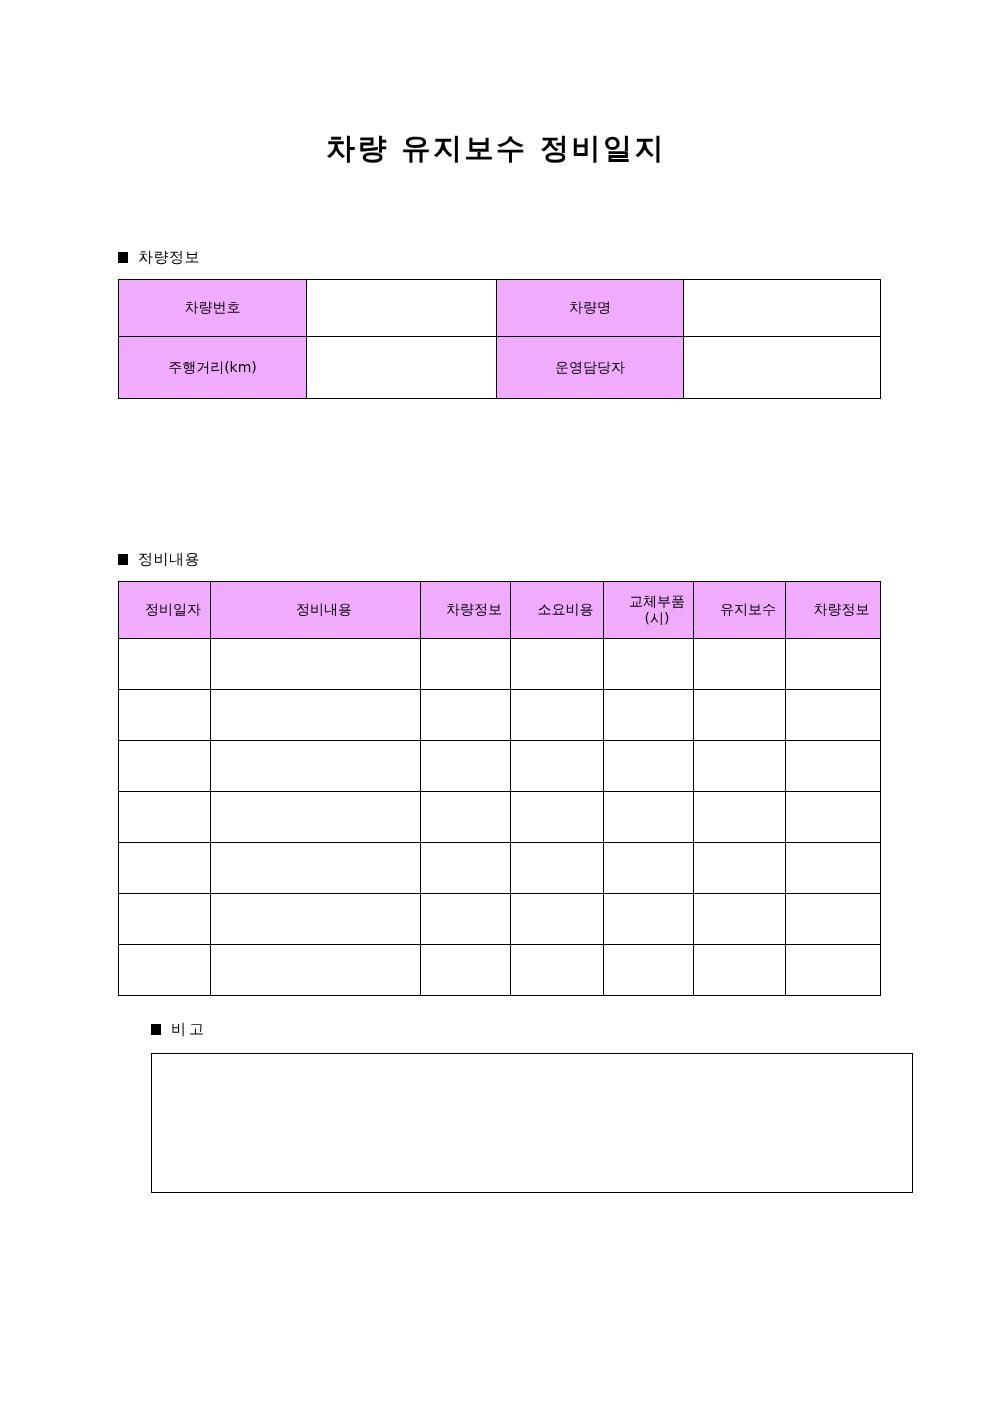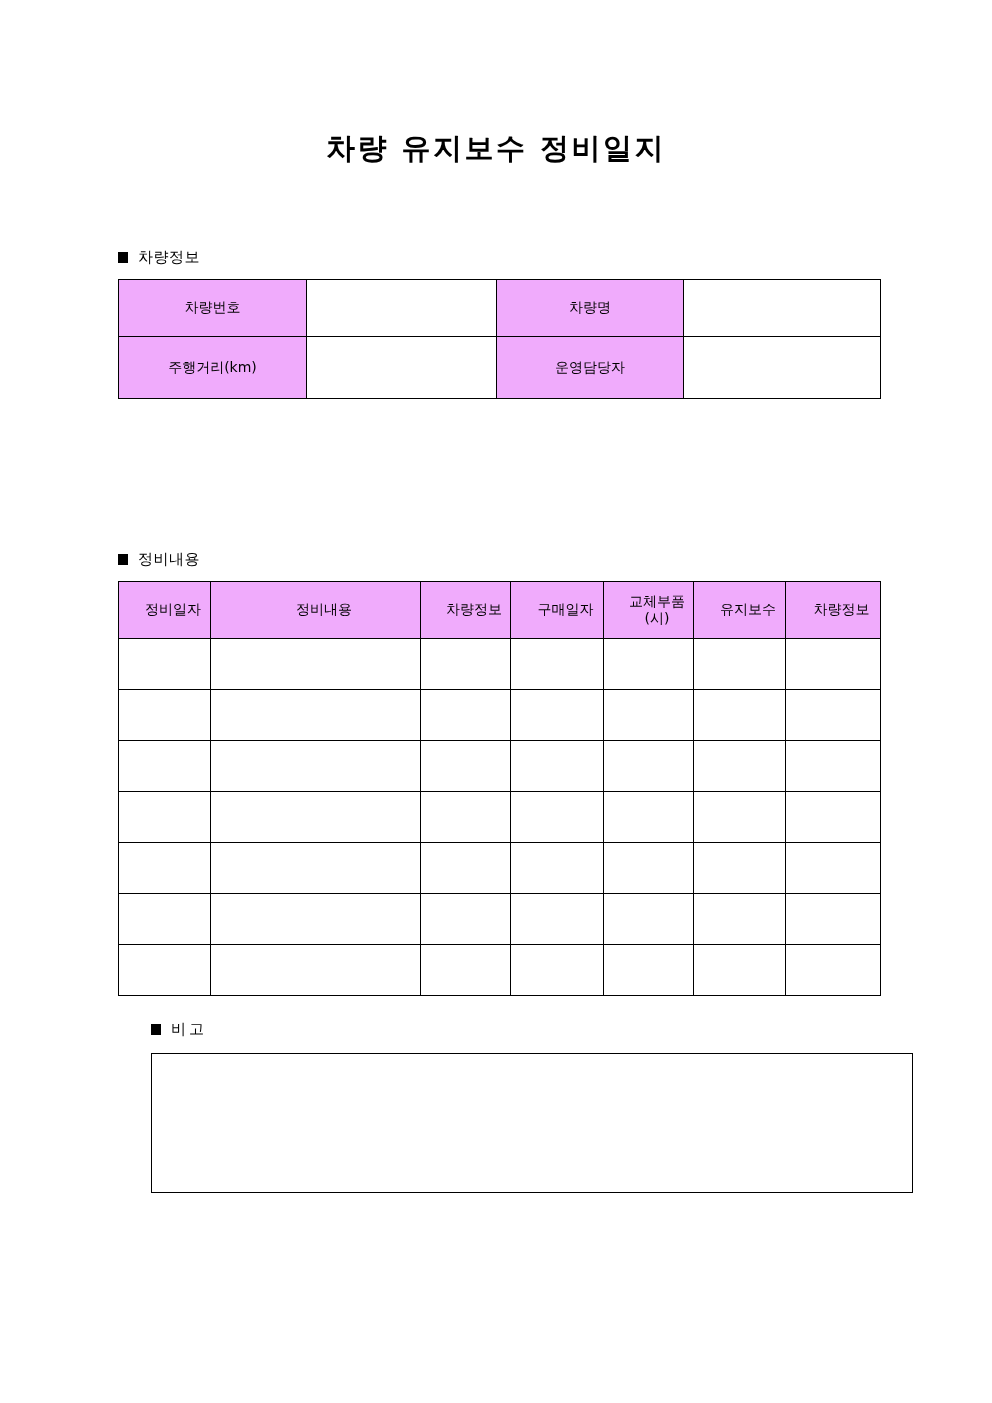--- a/index.html
+++ b/index.html
@@ -150,21 +150,21 @@
         <col style="width:93px">
         <col style="width:90px">
         <col style="width:92px">
         <col style="width:95px">
       </colgroup>
       <thead>
         <tr>
           <th class="head-cell">정비일자</th>
           <th class="head-cell">정비내용</th>
           <th class="head-cell">차량정보</th>
-          <th class="head-cell">구매일자</th>
+          <th class="head-cell">소요비용</th>
           <th class="head-cell">교체부품(시)</th>
           <th class="head-cell">유지보수</th>
           <th class="head-cell">차량정보</th>
         </tr>
       </thead>
       <tbody id="maintenance-body">
         <tr>
           <td class="body-cell"></td>
           <td class="body-cell"></td>
           <td class="body-cell"></td>

